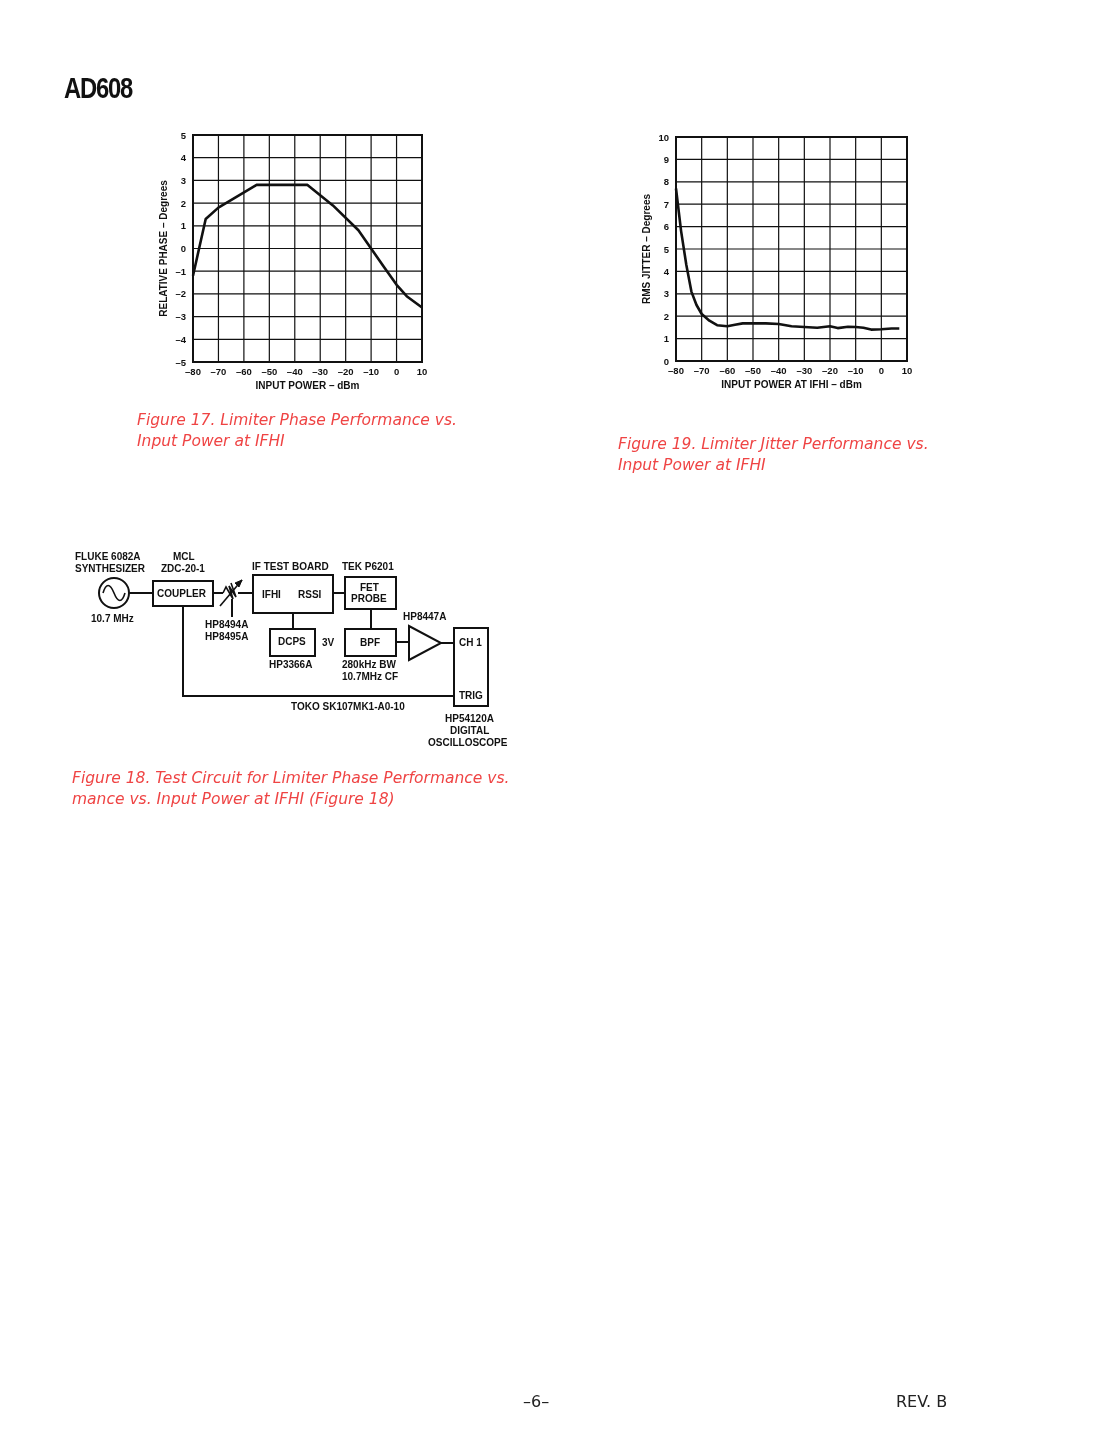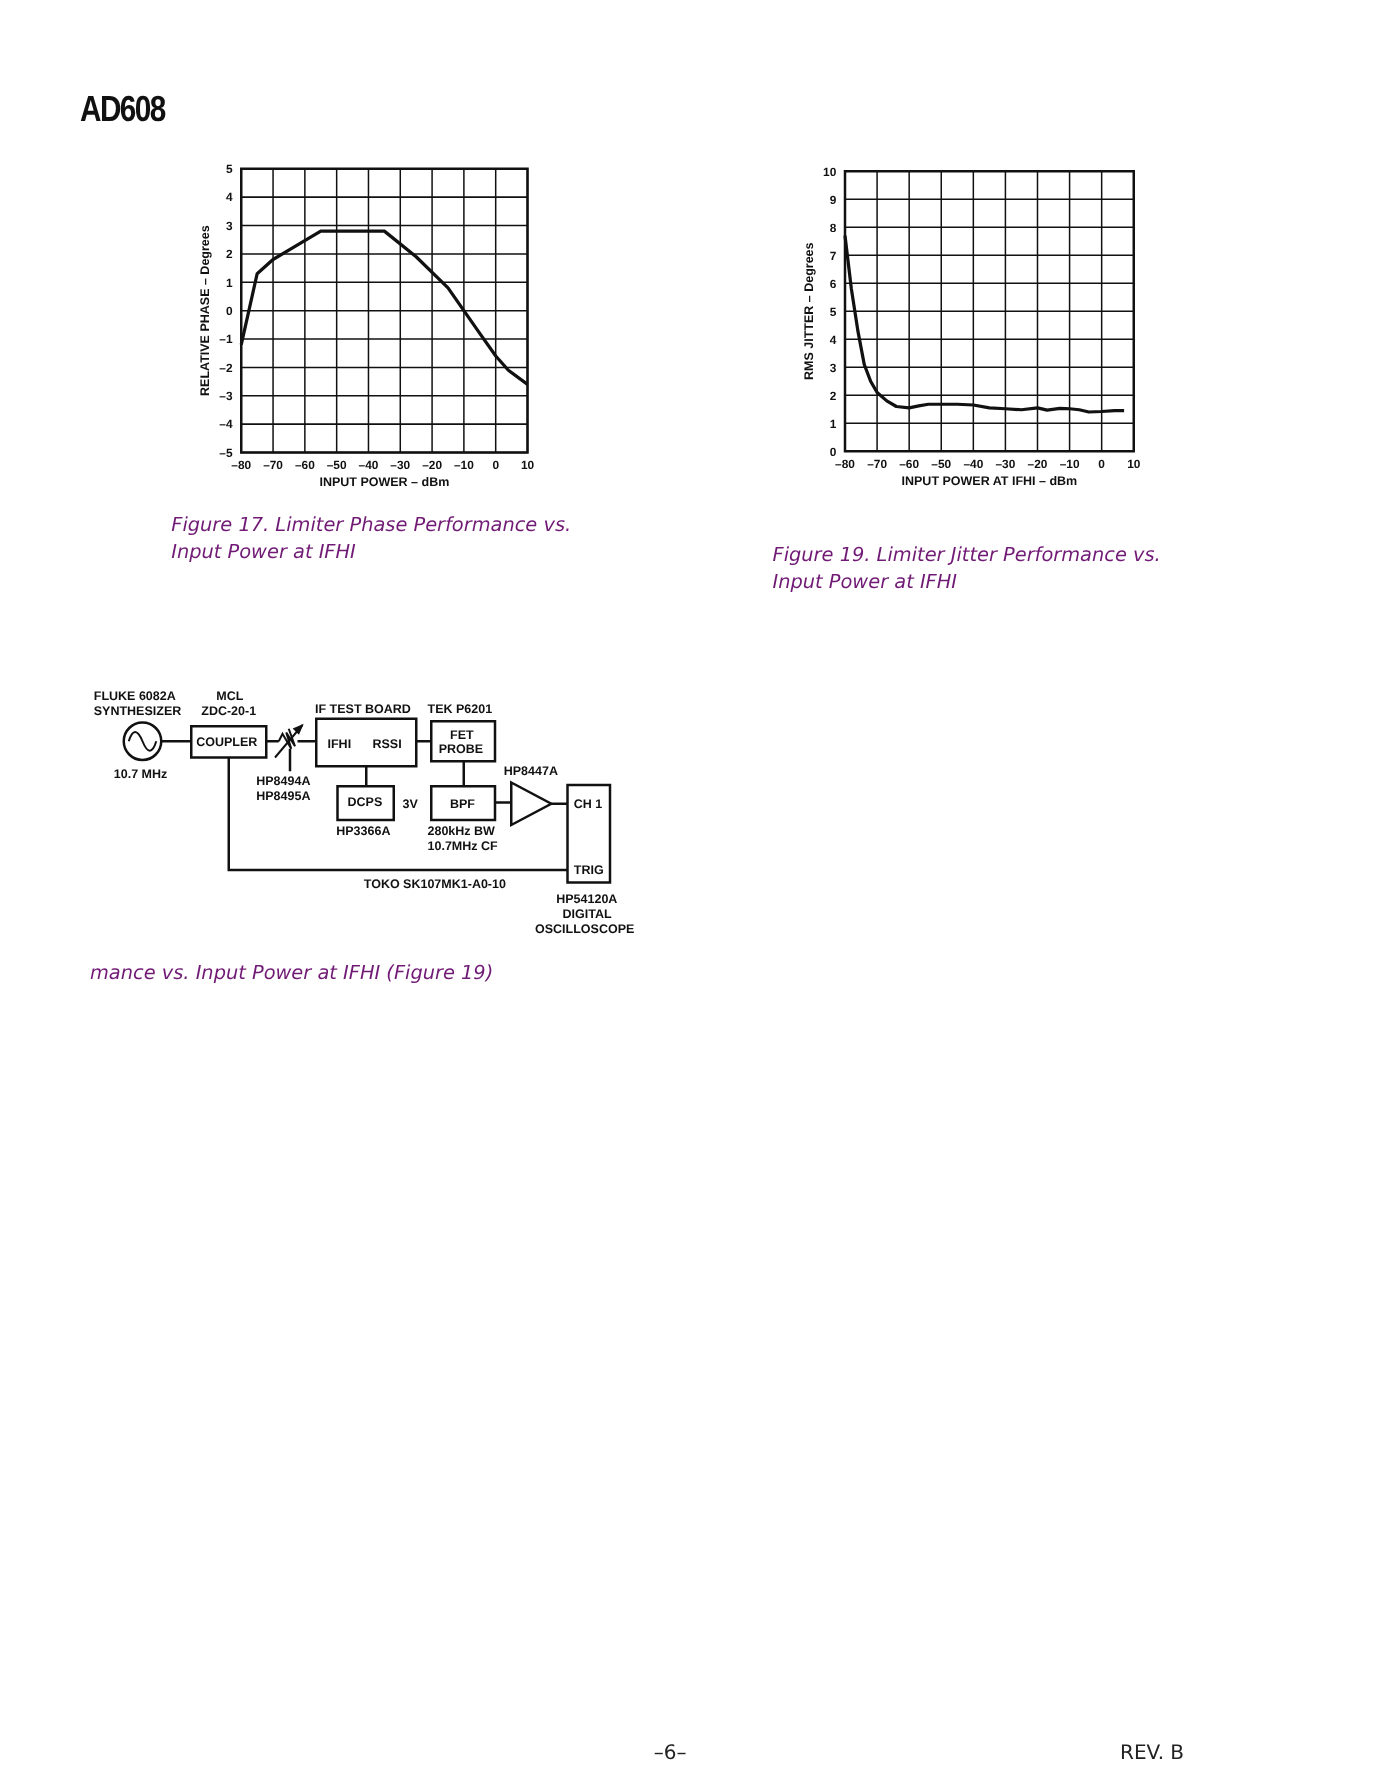--- a/index.html
+++ b/index.html
@@ -1,19 +1,19 @@
 <!DOCTYPE html>
 <html><head>
 <meta charset="utf-8">
 <style>
   html, body { margin: 0; padding: 0; background: #ffffff; }
   body { width: 1105px; height: 1430px; position: relative; overflow: hidden; font-family: "DejaVu Sans", sans-serif; color: #111; }
   .abs { position: absolute; }
   .doc-title { left: 64px; top: 72px; font-family: "Liberation Sans", sans-serif; font-weight: bold; font-size: 29px; letter-spacing: -1.5px; transform: scaleX(0.82); transform-origin: left top; }
-  .caption { font-family: "DejaVu Sans", sans-serif; font-style: italic; font-size: 15.5px; line-height: 21px; color: #701a75; }
+  .caption { font-family: "DejaVu Sans", sans-serif; font-style: italic; font-size: 15.5px; line-height: 21px; color: #ef4444; }
   .footer { font-family: "DejaVu Sans", sans-serif; font-size: 16px; color: #222; }
   svg text { font-family: "Liberation Sans", sans-serif; font-weight: bold; fill: #111; }
 </style>
 </head>
 <body>
 
 <div class="abs doc-title">AD608</div>
 
 <svg class="abs" style="left:0;top:0" width="560" height="400" id="fig17">
     <g stroke="#111" stroke-width="1.2">
@@ -185,17 +185,18 @@
     <text x="459" y="646">CH 1</text>
     <text x="459" y="699">TRIG</text>
     <text x="291" y="710">TOKO SK107MK1-A0-10</text>
     <text x="445" y="722">HP54120A</text>
     <text x="450" y="734">DIGITAL</text>
     <text x="428" y="746">OSCILLOSCOPE</text>
   </g>
 </svg>
 
 <div class="abs caption" style="left:72px;top:768px;">
-  <div>mance vs. Input Power at IFHI (Figure 19)</div>
+  <div>Figure 18. Test Circuit for Limiter Phase Performance vs.</div>
+  <div>mance vs. Input Power at IFHI (Figure 18)</div>
 </div>
 
 <div class="abs footer" style="left:523px;top:1392px;">–6–</div>
 <div class="abs footer" style="left:896px;top:1392px;">REV. B</div>
 
 </body></html>

